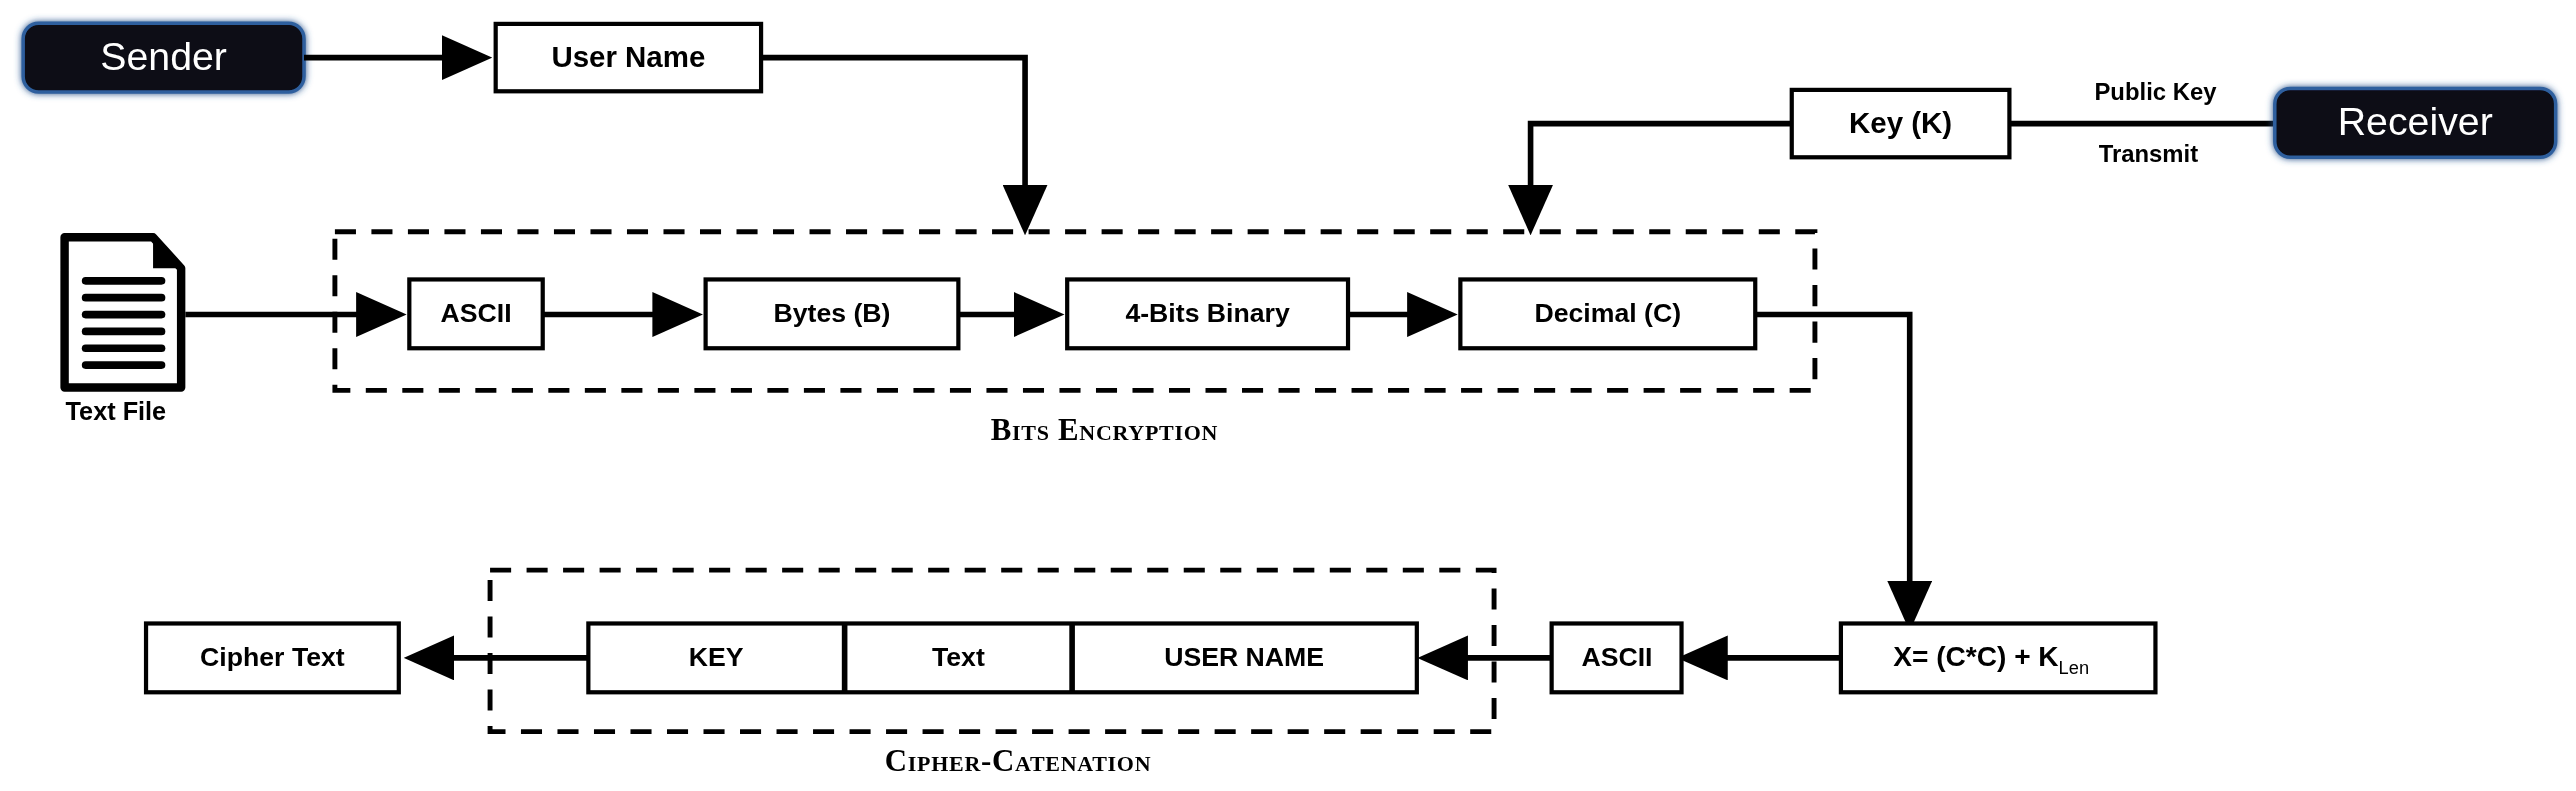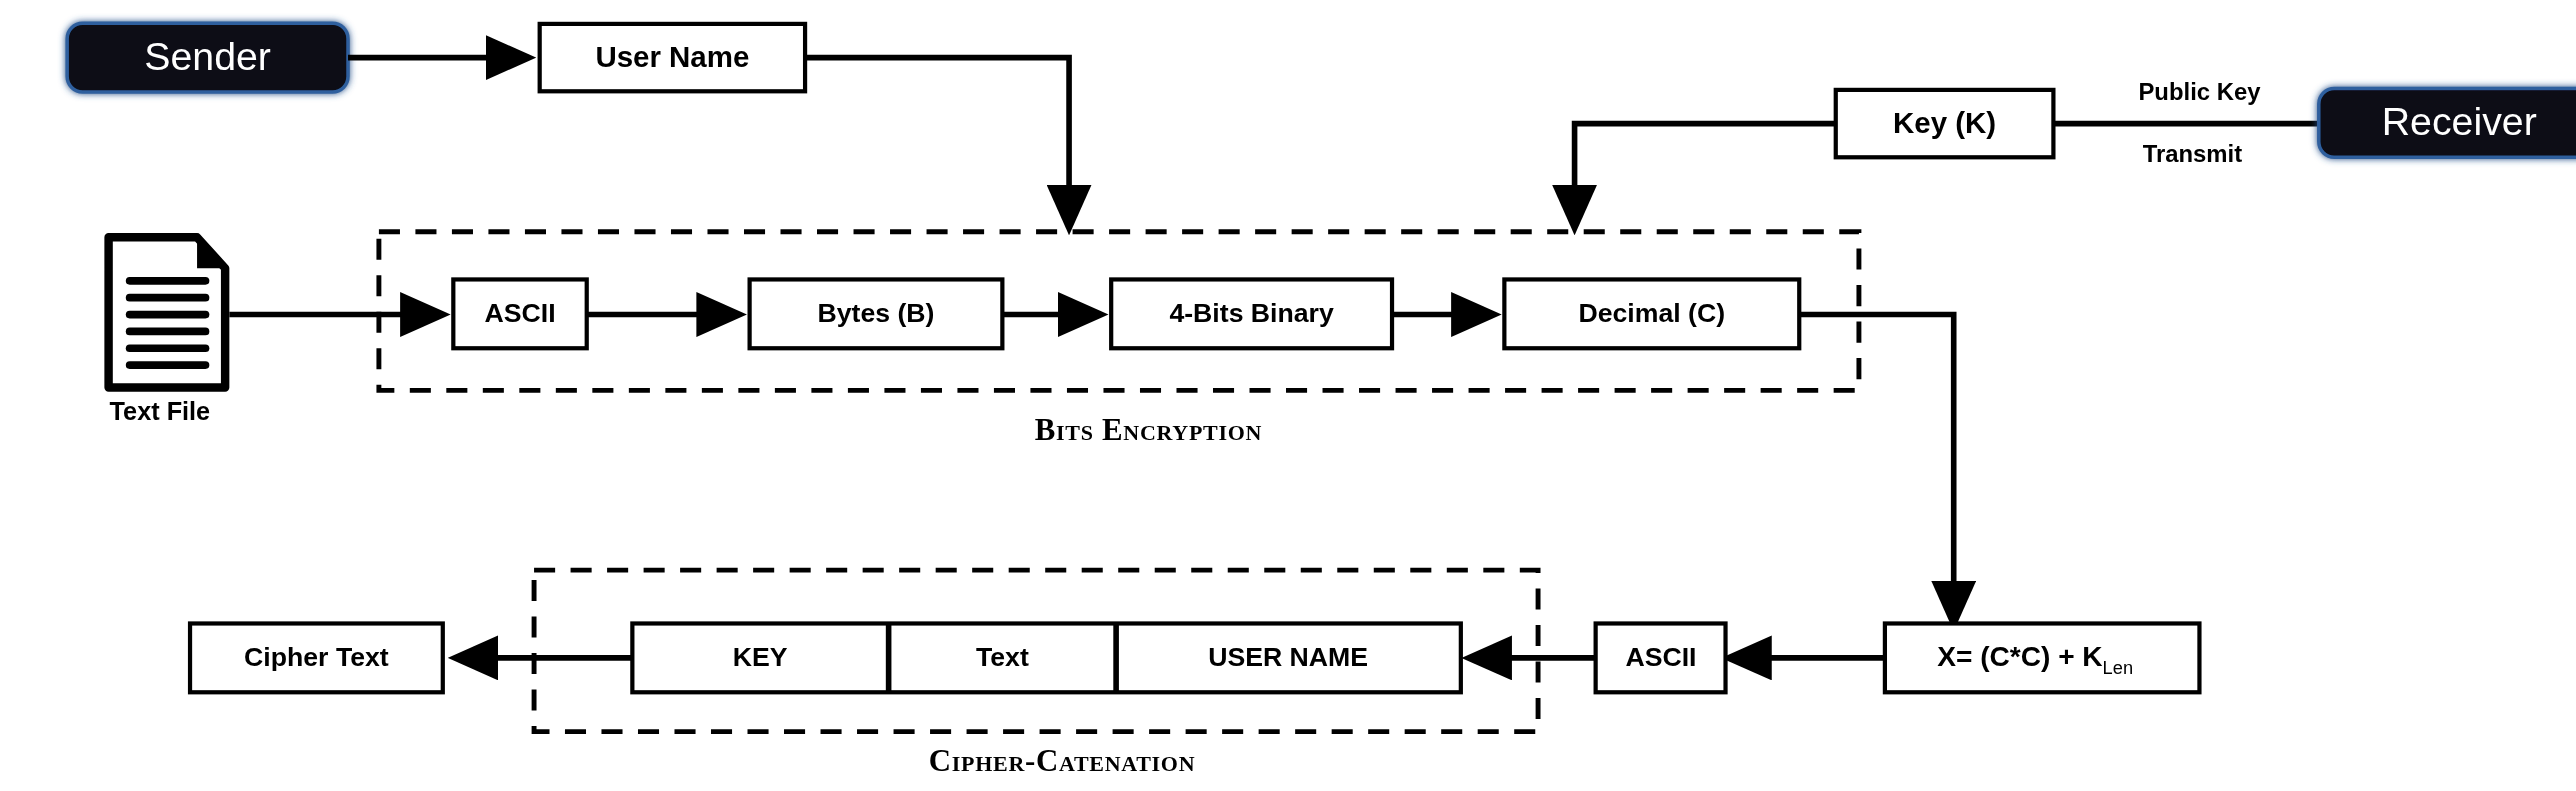--- a/index.html
+++ b/index.html
@@ -11,21 +11,20 @@
     width: 2576px;
     height: 792px;
     font-family: "Liberation Sans", sans-serif;
     overflow: hidden;
   }
   #diagram-root {
     position: relative;
     width: 2208px;
     height: 792px;
     background: #ffffff;
-    margin-left: 44px;
   }
   svg#flow {
     position: absolute;
     left: 0;
     top: 0;
     width: 2576px;
     height: 792px;
     display: block;
   }
   

